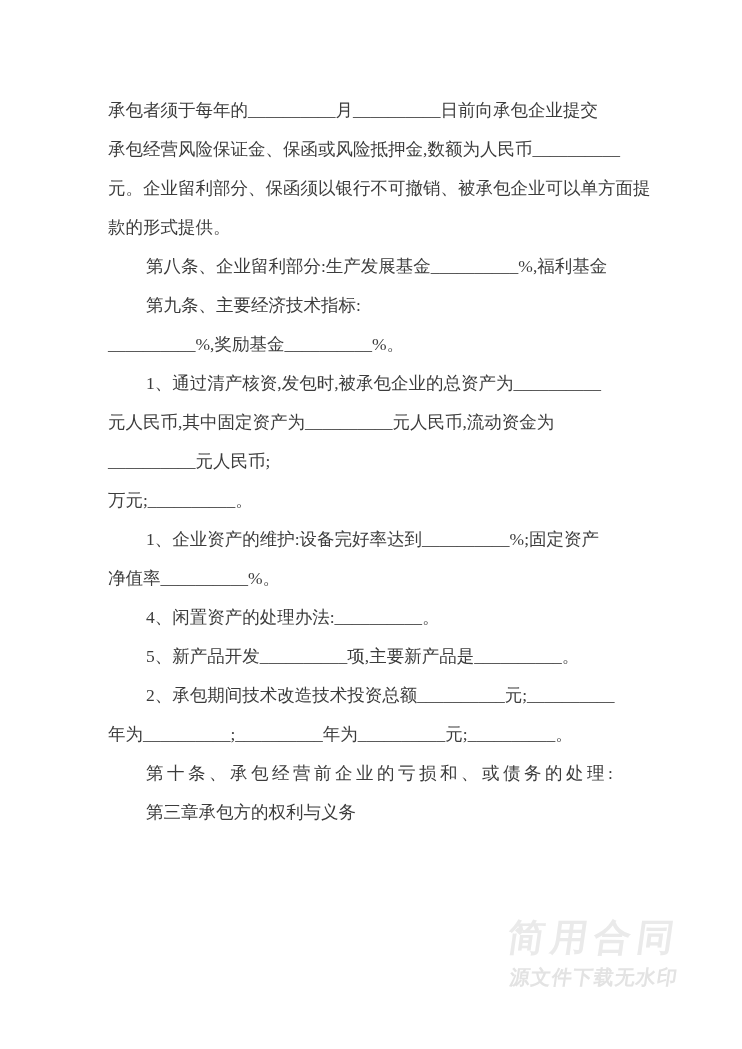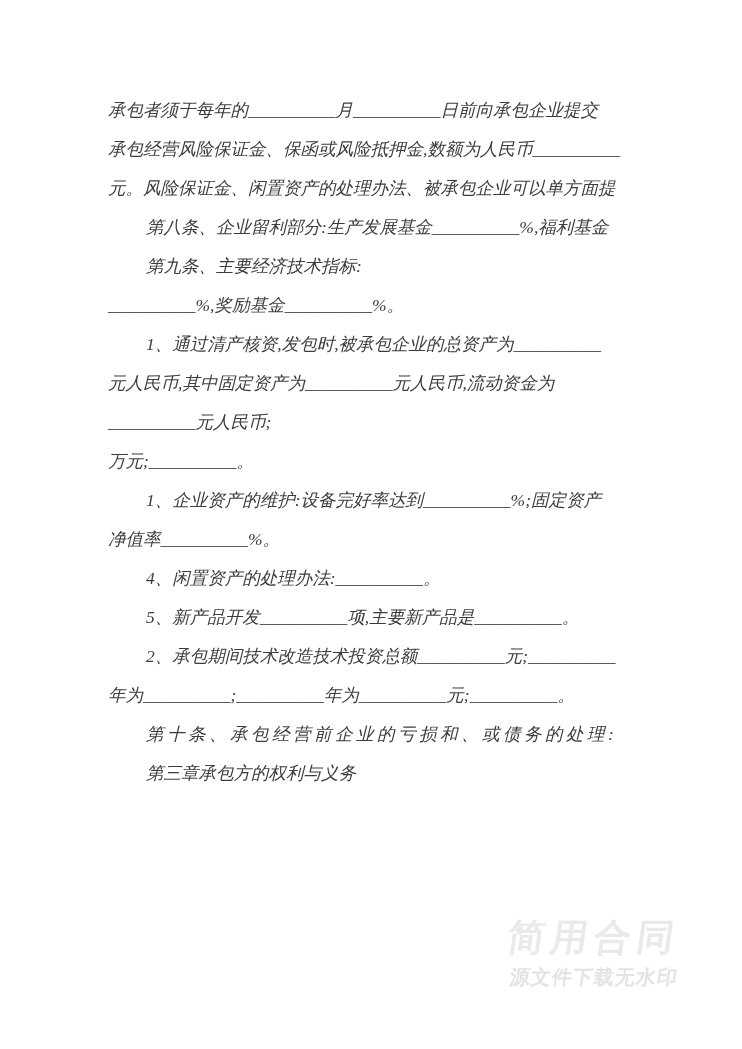--- a/index.html
+++ b/index.html
@@ -19,21 +19,20 @@
     left: 108px;
     top: 91px;
     width: 540px;
     color: #3c3c3c;
     font-size: 17.5px;
     line-height: 39px;
   }
   .doc-line {
     white-space: nowrap;
     height: 39px;
-    font-style: italic;
   }
   .indent {
     padding-left: 38px;
   }
   .spaced {
     letter-spacing: 3.5px;
   }
   .fullblank {
     margin-left: -5px;
     letter-spacing: 0;
@@ -60,21 +59,22 @@
     letter-spacing: 1px;
     color: #e3e3e3;
   }
 </style>
 </head>
 <body>
 
 <div class="doc-content">
   <div class="doc-line">承包者须于每年的__________月__________日前向承包企业提交</div>
   <div class="doc-line">承包经营风险保证金、保函或风险抵押金,数额为人民币__________</div>
-  <div class="doc-line">元。风险保证金、闲置资产的处理办法、被承包企业可以单方面提</div>
+  <div class="doc-line">元。企业留利部分、保函须以银行不可撤销、被承包企业可以单方面提</div>
+  <div class="doc-line">款的形式提供。</div>
   <div class="doc-line indent">第八条、企业留利部分:生产发展基金__________%,福利基金</div>
   <div class="doc-line indent">第九条、主要经济技术指标:</div>
   <div class="doc-line">__________%,奖励基金__________%。</div>
   <div class="doc-line indent">1、通过清产核资,发包时,被承包企业的总资产为__________</div>
   <div class="doc-line">元人民币,其中固定资产为__________元人民币,流动资金为</div>
   <div class="doc-line">__________元人民币;</div>
   <div class="doc-line">万元;__________。</div>
   <div class="doc-line indent">1、企业资产的维护:设备完好率达到__________%;固定资产</div>
   <div class="doc-line">净值率__________%。</div>
   <div class="doc-line indent">4、闲置资产的处理办法:__________。</div>

